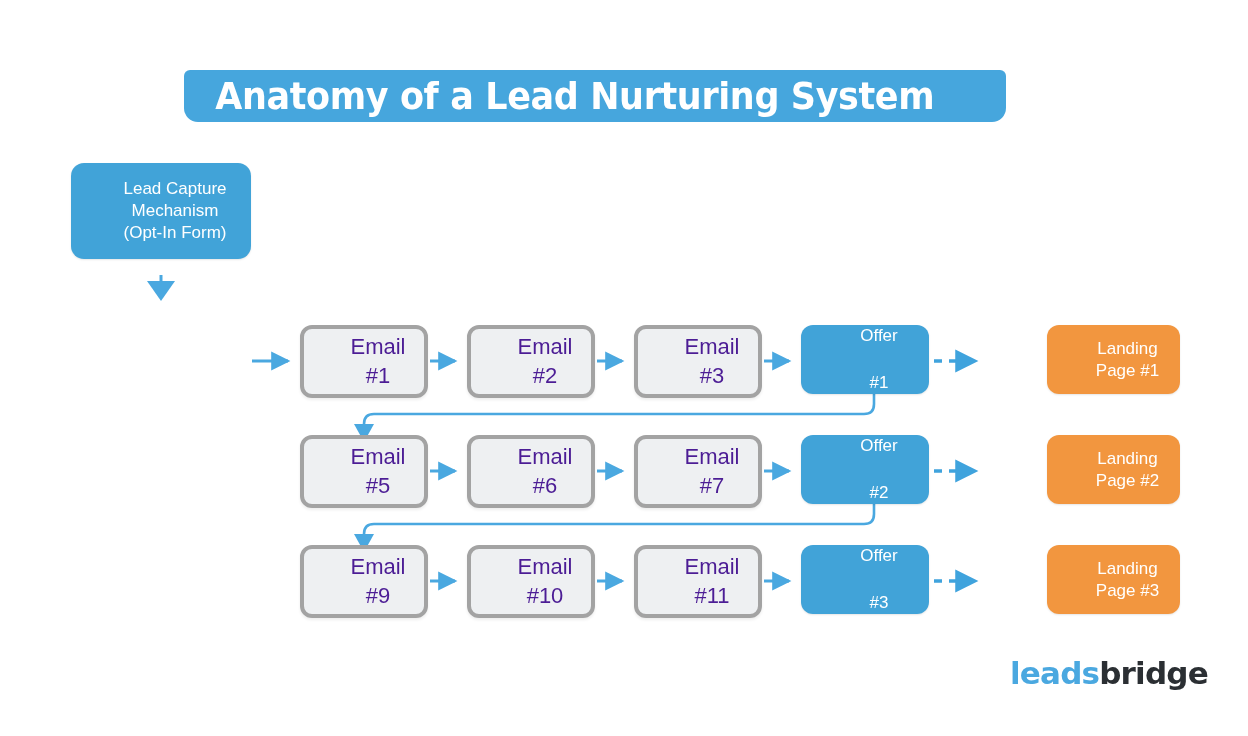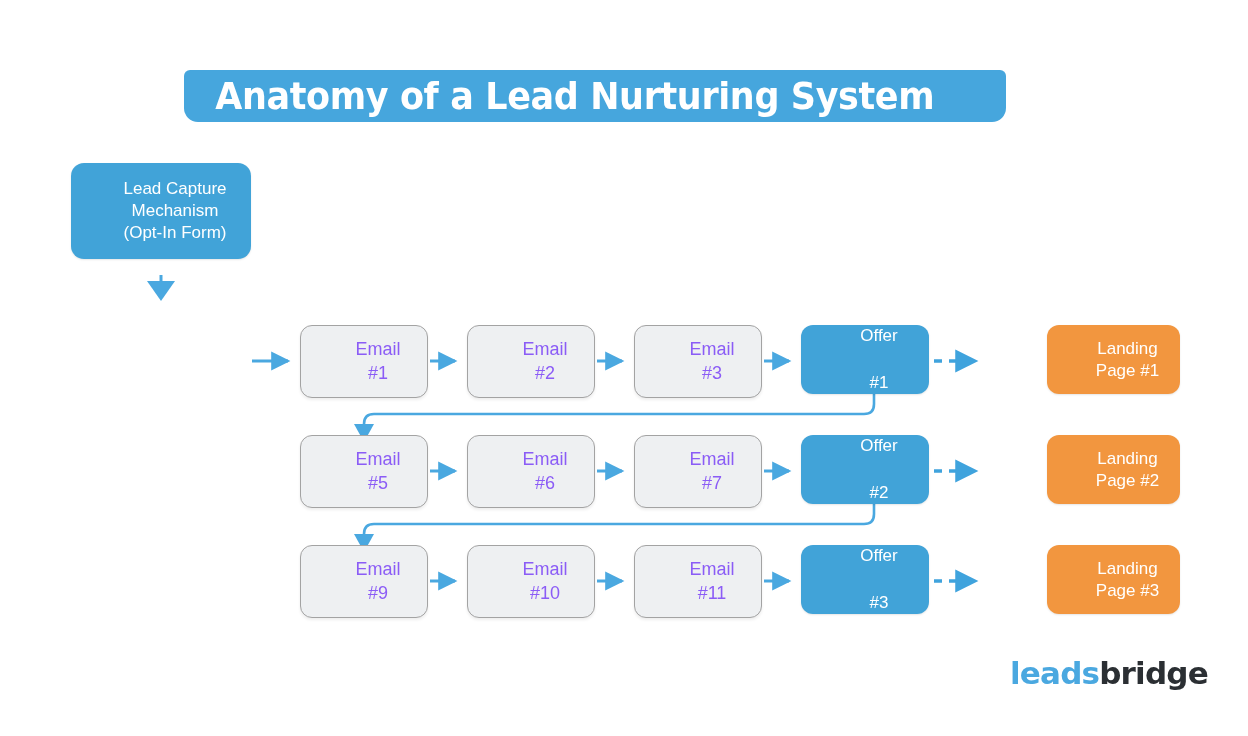--- a/index.html
+++ b/index.html
@@ -51,23 +51,23 @@
     box-shadow: 0 1px 2px rgba(0,0,0,0.10);
   }
   .node-orange {
     background: #f2963f;
     color: #ffffff;
     font-size: 17px;
     box-shadow: 0 1px 2px rgba(0,0,0,0.10);
   }
   .node-gray {
     background: #eef0f2;
-    color: #8b5cf6;
-    font-size: 18px;
-    border: 1px solid #a3a3a3;
+    color: #4c1d95;
+    font-size: 22px;
+    border: 4px solid #a3a3a3;
     box-shadow: 0 2px 3px rgba(0,0,0,0.07);
   }
 
   
   .lead-capture { left: 71px;  top: 163px; width: 180px; height: 96px; border-radius: 13px; }
   .thank-you    { left: 71px;  top: 310px; width: 180px; height: 100px; border-radius: 13px; }
 
   .email { width: 128px; height: 73px; }
   .offer { width: 128px; height: 69px; justify-content: space-between; }
   .landing { width: 133px; height: 69px; }

